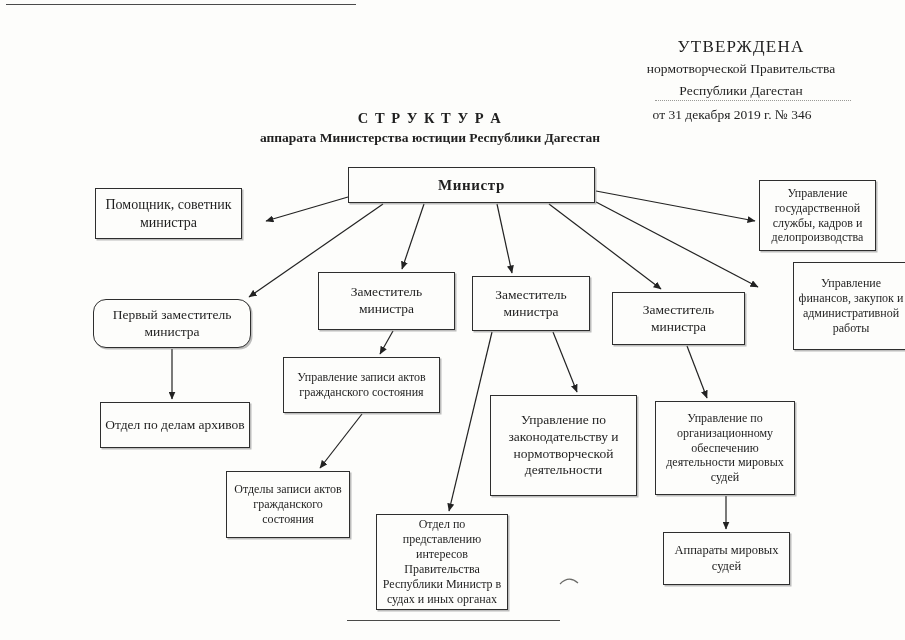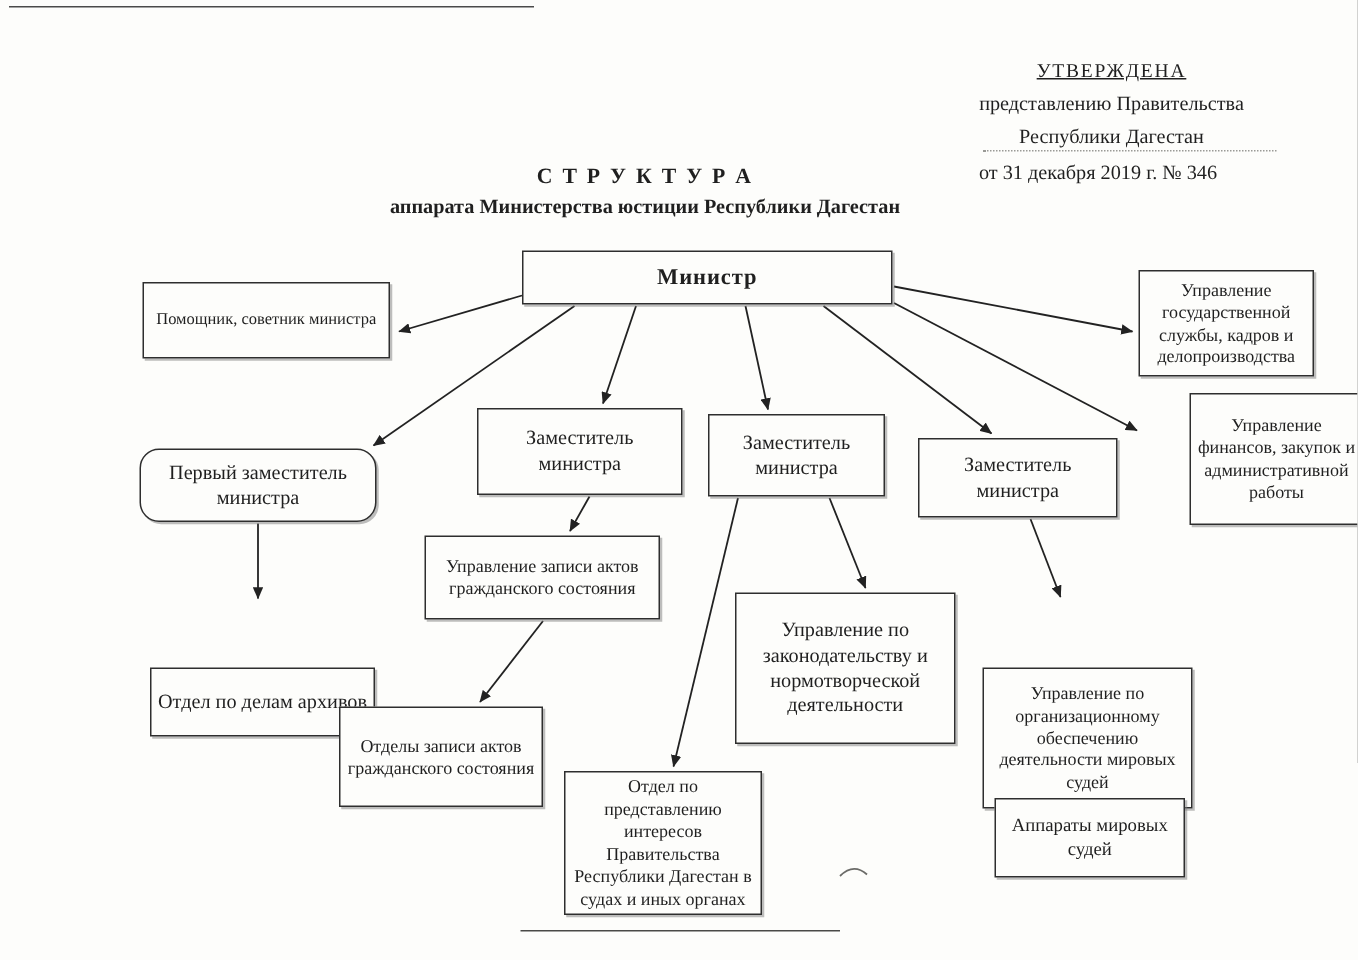--- a/index.html
+++ b/index.html
@@ -7,21 +7,21 @@
   .page{
     position:relative;width:905px;height:640px;overflow:hidden;
     background:var(--paper,#fdfdfb);
     color:var(--ink,#1f1f1f);
     font-family:"Liberation Serif","DejaVu Serif",serif;
   }
   .approval{
     position:absolute;left:585px;top:36px;width:312px;
     text-align:center;font-size:13.5px;line-height:22px;
   }
-  .approval .l1{font-size:13px;letter-spacing:1.2px;text-decoration:underline;}
+  .approval .l1{font-size:17px;letter-spacing:1.2px;}
   .approval .l4{position:relative;left:-9px;margin-top:2px;}
   .dotted-artifact{
     position:absolute;left:655px;top:100px;width:196px;height:0;
     border-top:1px dotted #9a9a96;
   }
   .doc-title{
     position:absolute;left:145px;top:109px;width:570px;
     text-align:center;font-weight:bold;line-height:19px;
   }
   .doc-title .main{font-size:14.5px;letter-spacing:1.5px;}
@@ -48,21 +48,21 @@
 </style>
 </head>
 <body>
 
 <div class="page">
 
   <div class="scan-line-top"></div>
 
   <div class="approval">
     <div class="l1">УТВЕРЖДЕНА</div>
-    <div class="l2">представлению Правительства</div>
+    <div class="l2">нормотворческой Правительства</div>
     <div class="l3">Республики Дагестан</div>
     <div class="l4">от 31 декабря 2019 г. № 346</div>
   </div>
   <div class="dotted-artifact"></div>
 
   <div class="doc-title">
     <div class="main">С Т Р У К Т У Р А</div>
     <div class="sub">аппарата Министерства юстиции Республики Дагестан</div>
   </div>
 
@@ -87,21 +87,21 @@
           <line x1="492" y1="332" x2="449" y2="511" stroke="#222222" stroke-width="1.2" marker-end="url(#arrow)"></line>
           <line x1="553" y1="332" x2="577" y2="392" stroke="#222222" stroke-width="1.2" marker-end="url(#arrow)"></line>
           <line x1="687" y1="346" x2="707" y2="398" stroke="#222222" stroke-width="1.2" marker-end="url(#arrow)"></line>
           <line x1="726" y1="496" x2="726" y2="529" stroke="#222222" stroke-width="1.2" marker-end="url(#arrow)"></line>
         </g>
       <path d="M 560 584 q 9 -9 18 -1" stroke="#6b6b68" stroke-width="1.2" fill="none"></path>
     </svg>
   <div class="node bold" style="left: 348px; top: 167px; width: 247px; height: 36px; font-size: 15px;">
         <span>Министр</span>
       </div>
-      <div class="node" style="left: 95px; top: 188px; width: 165px; height: 51px; font-size: 11px;">
+      <div class="node" style="left: 95px; top: 188px; width: 147px; height: 51px; font-size: 14px;">
         <span>Помощник, советник министра</span>
       </div>
       <div class="node" style="left: 759px; top: 180px; width: 117px; height: 71px; font-size: 12px; text-align: center;">
         <span>Управление государственной службы, кадров и делопроизводства</span>
       </div>
       <div class="node" style="left: 762px; top: 262px; width: 116px; height: 88px; font-size: 12px; margin-left: 31px;">
         <span>Управление финансов, закупок и административной работы</span>
       </div>
       <div class="node" style="left: 93px; top: 299px; width: 158px; height: 49px; font-size: 13.5px; border-radius: 13px;">
         <span>Первый заместитель министра</span>
@@ -111,34 +111,34 @@
       </div>
       <div class="node" style="left: 472px; top: 276px; width: 118px; height: 55px; font-size: 13.5px;">
         <span>Заместитель министра</span>
       </div>
       <div class="node" style="left: 612px; top: 292px; width: 133px; height: 53px; font-size: 13.5px;">
         <span>Заместитель министра</span>
       </div>
       <div class="node" style="left: 283px; top: 357px; width: 157px; height: 56px; font-size: 12px;">
         <span>Управление записи актов гражданского состояния</span>
       </div>
-      <div class="node" style="left: 100px; top: 402px; width: 150px; height: 46px; font-size: 13.5px; margin-top: 43px;">
+      <div class="node" style="left: 100px; top: 402px; width: 150px; height: 46px; font-size: 13.5px;">
         <span>Отдел по делам архивов</span>
       </div>
       <div class="node" style="left: 490px; top: 395px; width: 147px; height: 101px; font-size: 13.5px; text-align: center;">
         <span>Управление по законодательству и нормотворческой деятельности</span>
       </div>
-      <div class="node" style="left: 655px; top: 401px; width: 140px; height: 94px; font-size: 12px; margin-top: 44px;">
+      <div class="node" style="left: 655px; top: 401px; width: 140px; height: 94px; font-size: 12px;">
         <span>Управление по организационному обеспечению деятельности мировых судей</span>
       </div>
-      <div class="node" style="left: 226px; top: 471px; width: 136px; height: 67px; font-size: 12px; justify-content: center;">
+      <div class="node" style="left: 226px; top: 471px; width: 124px; height: 67px; font-size: 12px; justify-content: center;">
         <span>Отделы записи актов гражданского состояния</span>
       </div>
       <div class="node" style="left: 376px; top: 514px; width: 132px; height: 96px; font-size: 12px;">
-        <span>Отдел по представлению интересов Правительства Республики Дагестан в судах и иных органах</span>
+        <span>Отдел по представлению интересов Правительства Республики Министр в судах и иных органах</span>
       </div>
       <div class="node" style="left: 663px; top: 532px; width: 127px; height: 53px; font-size: 12.5px;">
         <span>Аппараты мировых судей</span>
       </div>
     </div>
 
   <div class="bottom-rule"></div>
 
 </div>
 

